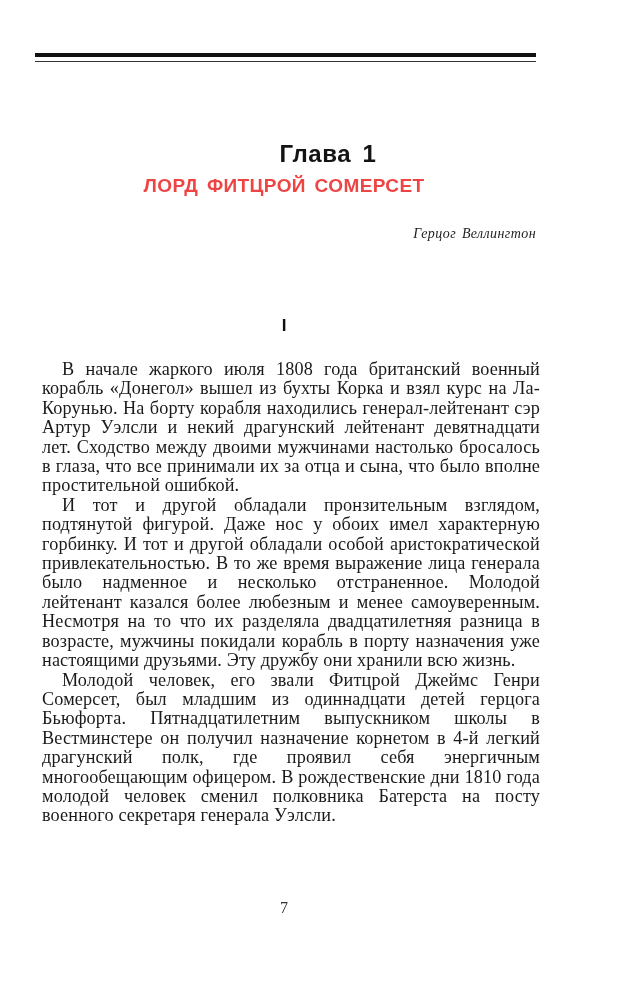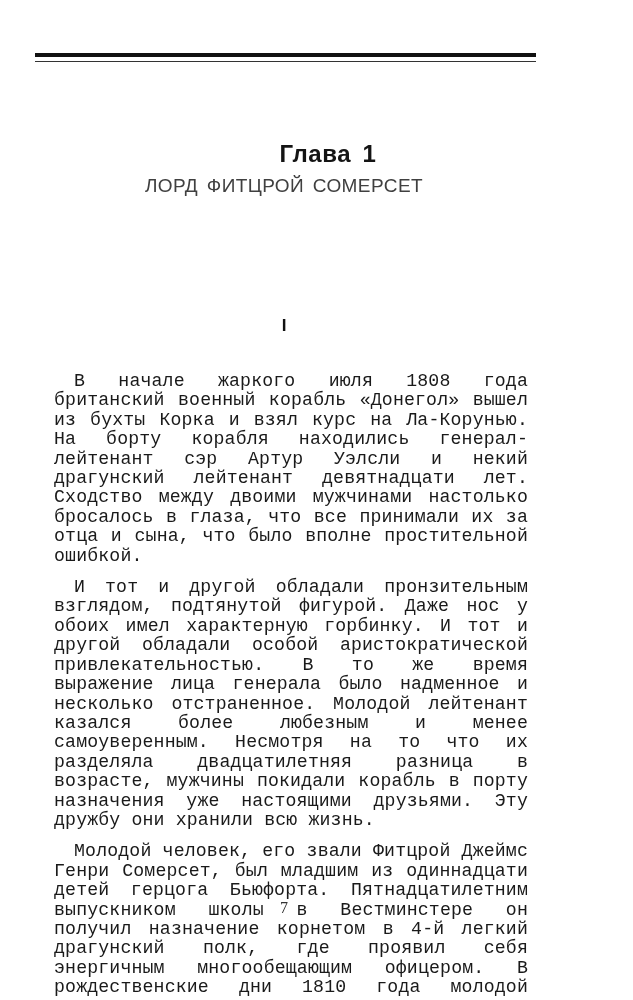--- a/index.html
+++ b/index.html
@@ -45,25 +45,25 @@
       color: #141414;
       margin-left: 44px;
     }
     .chapter-title {
       position: absolute;
       left: 0;
       width: 568px;
       top: 175px;
       text-align: center;
       font-family: "Liberation Sans", "DejaVu Sans", sans-serif;
-      font-weight: normal;
+      font-weight: bold;
       font-size: 19px;
       letter-spacing: 0.4px;
       word-spacing: 3px;
-      color: #404040;
+      color: #ef4444;
     }
     .epigraph {
       position: absolute;
       left: 280px;
       width: 258px;
       top: 219px;
       font-size: 14px;
       line-height: 18px;
       letter-spacing: 0.6px;
       word-spacing: 2px;
@@ -94,25 +94,24 @@
     .body-text {
       position: absolute;
       left: 42px;
       width: 498px;
       top: 360px;
       font-size: 18.2px;
       line-height: 19.4px;
       color: #1a1a1a;
     }
     .paragraph {
-      margin: 12px;
+      margin: 0;
       text-indent: 20px;
       text-align: justify;
       letter-spacing: 0.15px;
-      font-family: Liberation Mono, monospace;
     }
     .page-number {
       position: absolute;
       left: 0;
       width: 568px;
       top: 899px;
       text-align: center;
       font-size: 16px;
       color: #333;
     }
@@ -120,20 +119,21 @@
 </head>
 <body>
 
 <div class="rule-thick"></div>
 <div class="rule-thin"></div>
 
 <div class="chapter-label">Глава 1</div>
 <div class="chapter-title">ЛОРД ФИТЦРОЙ СОМЕРСЕТ</div>
 
 <div class="epigraph">
+  <div class="epigraph-author">Герцог Веллингтон</div>
 </div>
 
 <div class="section-number">I</div>
 
 <div class="body-text">
   <p class="paragraph">В начале жаркого июля 1808 года британский военный корабль «Донегол» вышел из бухты Корка и взял курс на Ла-Корунью. На борту корабля находились генерал-лейтенант сэр Артур Уэлсли и некий драгунский лейтенант девятнадцати лет. Сходство между двоими мужчинами настолько бросалось в глаза, что все принимали их за отца и сына, что было вполне простительной ошибкой.</p>
   <p class="paragraph">И тот и другой обладали пронзительным взглядом, подтянутой фигурой. Даже нос у обоих имел характерную горбинку. И тот и другой обладали особой аристократической привлекательностью. В то же время выражение лица генерала было надменное и несколько отстраненное. Молодой лейтенант казался более любезным и менее самоуверенным. Несмотря на то что их разделяла двадцатилетняя разница в возрасте, мужчины покидали корабль в порту назначения уже настоящими друзьями. Эту дружбу они хранили всю жизнь.</p>
   <p class="paragraph">Молодой человек, его звали Фитцрой Джеймс Генри Сомерсет, был младшим из одиннадцати детей герцога Бьюфорта. Пятнадцатилетним выпускником школы в Вестминстере он получил назначение корнетом в 4-й легкий драгунский полк, где проявил себя энергичным многообещающим офицером. В рождественские дни 1810 года молодой человек сменил полковника Батерста на посту военного секретаря генерала Уэлсли.</p>
 </div>
 

